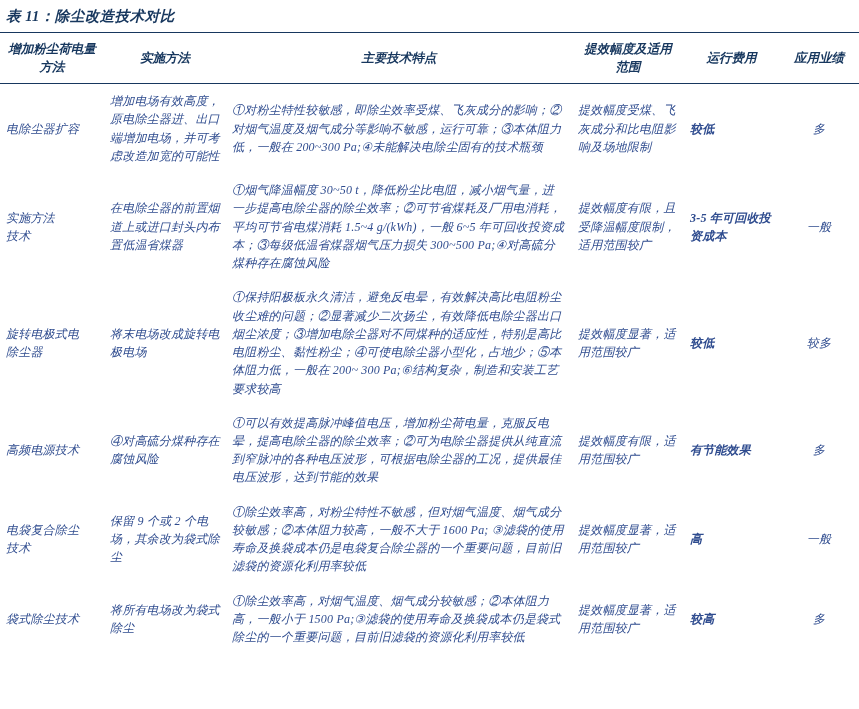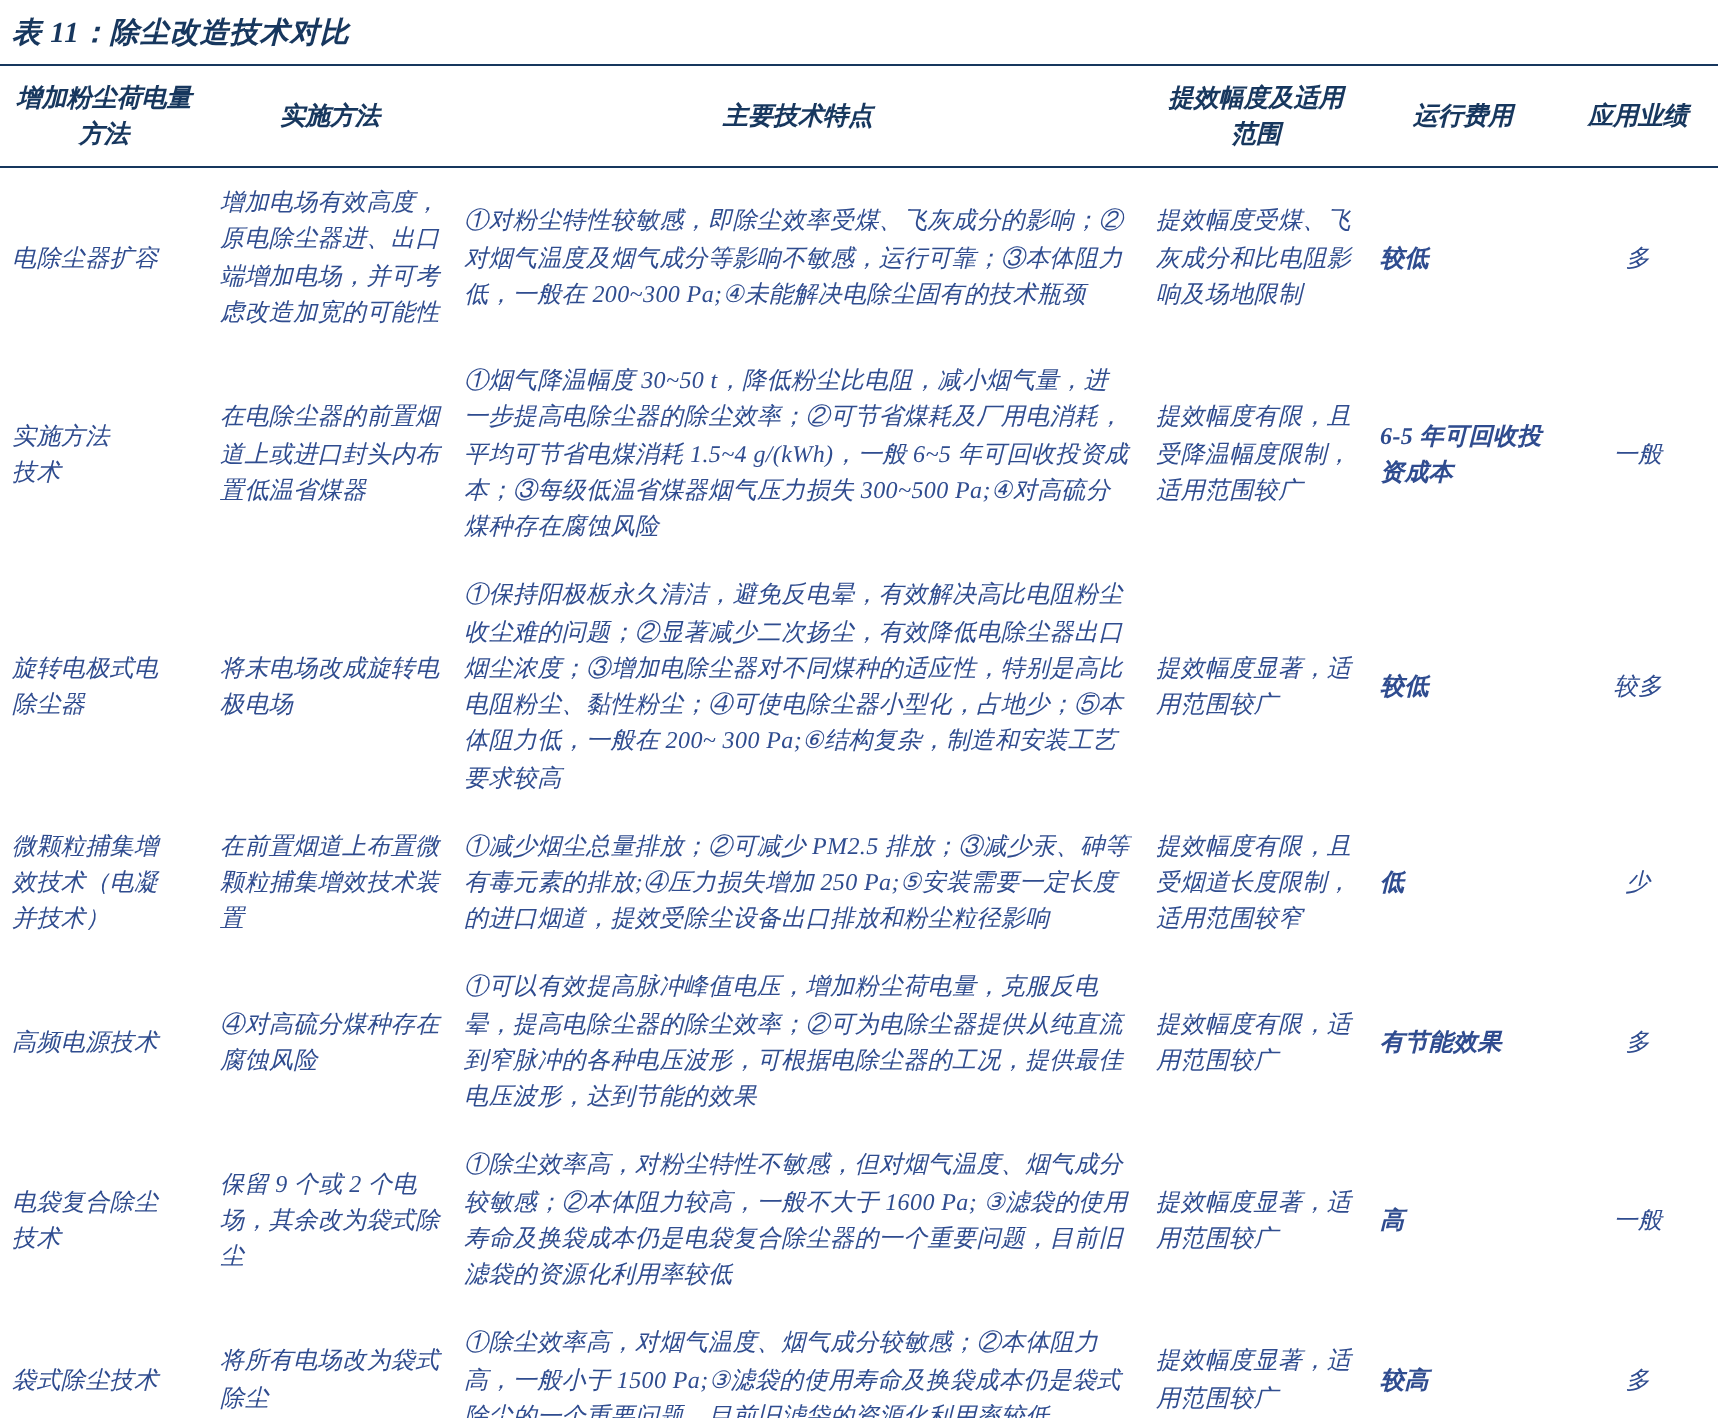--- a/index.html
+++ b/index.html
@@ -93,41 +93,31 @@
         <td class="eff">提效幅度受煤、飞灰成分和比电阻影响及场地限制</td>
         <td class="cost">较低</td>
         <td class="perf">多</td>
       </tr>
       <tr>
         <td class="method">实施方法
 技术</td>
         <td class="impl">在电除尘器的前置烟道上或进口封头内布置低温省煤器</td>
         <td class="feat">①烟气降温幅度 30~50 t，降低粉尘比电阻，减小烟气量，进一步提高电除尘器的除尘效率；②可节省煤耗及厂用电消耗，平均可节省电煤消耗 1.5~4 g/(kWh)，一般 6~5 年可回收投资成本；③每级低温省煤器烟气压力损失 300~500 Pa;④对高硫分煤种存在腐蚀风险</td>
         <td class="eff">提效幅度有限，且受降温幅度限制，适用范围较广</td>
-        <td class="cost">6-5 年可回收投资成本</td>
+        <td class="cost">3-5 年可回收投资成本</td>
         <td class="perf">一般</td>
       </tr>
       <tr>
         <td class="method">旋转电极式电
 除尘器</td>
         <td class="impl">将末电场改成旋转电极电场</td>
         <td class="feat">①保持阳极板永久清洁，避免反电晕，有效解决高比电阻粉尘收尘难的问题；②显著减少二次扬尘，有效降低电除尘器出口烟尘浓度；③增加电除尘器对不同煤种的适应性，特别是高比电阻粉尘、黏性粉尘；④可使电除尘器小型化，占地少；⑤本体阻力低，一般在 200~ 300 Pa;⑥结构复杂，制造和安装工艺要求较高</td>
         <td class="eff">提效幅度显著，适用范围较广</td>
         <td class="cost">较低</td>
         <td class="perf">较多</td>
-      </tr>
-      <tr>
-        <td class="method">微颗粒捕集增
-效技术（电凝
-并技术）</td>
-        <td class="impl">在前置烟道上布置微颗粒捕集增效技术装置</td>
-        <td class="feat">①减少烟尘总量排放；②可减少 PM2.5 排放；③减少汞、砷等有毒元素的排放;④压力损失增加 250 Pa;⑤安装需要一定长度的进口烟道，提效受除尘设备出口排放和粉尘粒径影响</td>
-        <td class="eff">提效幅度有限，且受烟道长度限制，适用范围较窄</td>
-        <td class="cost">低</td>
-        <td class="perf">少</td>
       </tr>
       <tr>
         <td class="method">高频电源技术</td>
         <td class="impl">④对高硫分煤种存在腐蚀风险</td>
         <td class="feat">①可以有效提高脉冲峰值电压，增加粉尘荷电量，克服反电晕，提高电除尘器的除尘效率；②可为电除尘器提供从纯直流到窄脉冲的各种电压波形，可根据电除尘器的工况，提供最佳电压波形，达到节能的效果</td>
         <td class="eff">提效幅度有限，适用范围较广</td>
         <td class="cost">有节能效果</td>
         <td class="perf">多</td>
       </tr>
       <tr>

